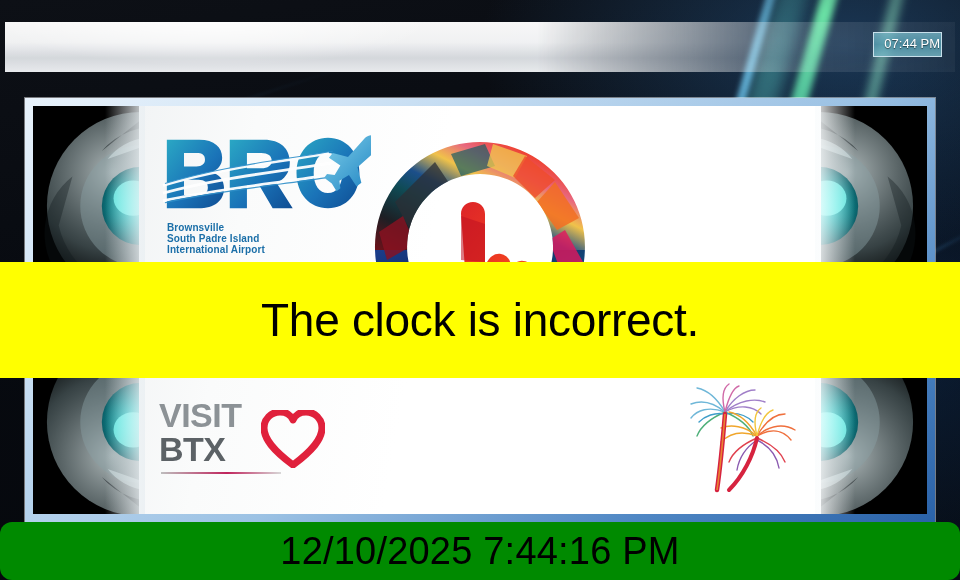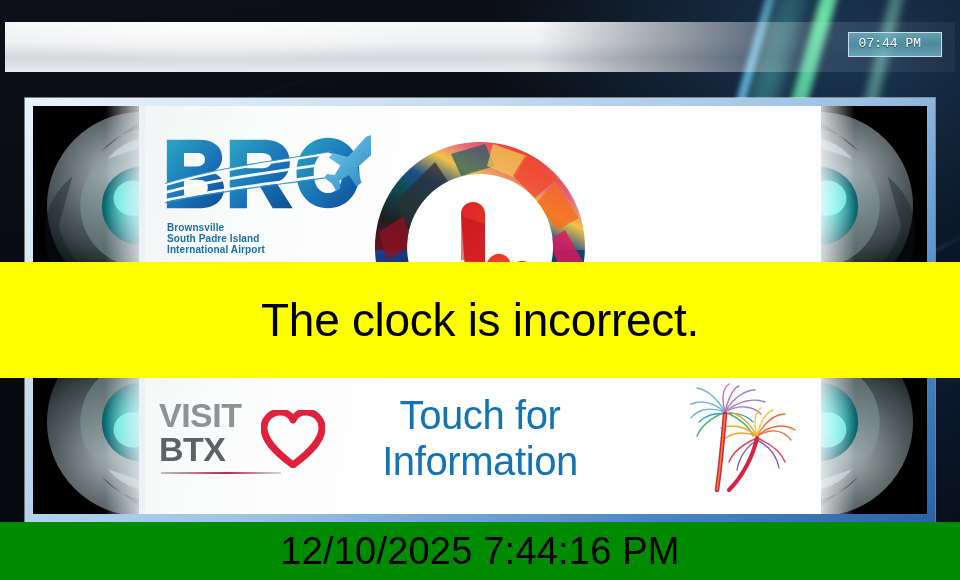--- a/index.html
+++ b/index.html
@@ -83,28 +83,27 @@
     left: 30px; top: 31px;
     font-size: 21px;
     font-weight: bold;
     color: #0b0b0b;
     letter-spacing: 0.1px;
     white-space: nowrap;
   }
   .clock-badge {
     position: absolute;
     right: 18px; top: 32px;
-    padding: 3px 20px 4px 10px;
+    padding: 3px 1px 4px 10px;
     font-size: 13px;
     color: #ffffff;
     background: linear-gradient(to bottom, rgba(118,182,198,0.80) 0%, rgba(86,160,180,0.78) 50%, rgba(120,186,200,0.80) 100%);
     border: 1px solid rgba(205,228,238,0.95);
     text-shadow: 0 1px 1px rgba(0,0,0,0.55);
     line-height: 16px;
-    font-family: Liberation Mono, monospace;
   }
 
   
   .kiosk-frame {
     position: absolute;
     left: 25px; top: 98px;
     width: 910px; height: 424px;
     padding: 8px;
     background: linear-gradient(145deg, #e8f2fb 0%, #cfe3f5 22%, #9cc2e4 55%, #4f87c4 80%, #2a62a8 100%);
     box-shadow: 0 0 0 1px rgba(255,255,255,0.45);
@@ -213,20 +212,21 @@
   
   .status-bar {
     position: absolute;
     left: 0; bottom: 0;
     width: 960px; height: 58px;
     background: #008a00;
     display: flex;
     align-items: center;
     justify-content: center;
     z-index: 50;
+    border-radius: 12px;
   }
   .status-text {
     font-size: 38px;
     color: #000000;
     letter-spacing: 0.2px;
     white-space: nowrap;
   }
 </style>
 </head>
 <body>
@@ -405,24 +405,20 @@
                      c-3-8 1-16 9-18 6-2 11 1 14 7 l-5-69 Z" fill="url(#handg)"></path>
             <polygon points="32,14 56,22 56,60 32,58" fill="#c01020" opacity=".55"></polygon>
             <polygon points="56,64 72,66 78,96 58,96" fill="#f05a20" opacity=".55"></polygon>
             <polygon points="80,72 96,76 98,104 80,102" fill="#fa8b22" opacity=".5"></polygon>
             <polygon points="100,84 116,92 112,116 98,110" fill="#c51726" opacity=".45"></polygon>
             <polygon points="18,82 38,92 34,120 16,108" fill="#d4201f" opacity=".5"></polygon>
             <polygon points="40,110 78,116 74,142 44,138" fill="#8c0f18" opacity=".35"></polygon>
           </g>
         </svg>
 
-        <div class="touch-text">
-          <div>Touch for</div>
-          <div>Information</div>
-        </div>
 
         <div class="btx-block">
           <div class="btx-word">
             <span class="faint">VISIT</span><br>
             <span>BTX</span>
           </div>
           <div class="btx-rule"></div>
           <svg class="btx-heart" viewBox="0 0 64 58">
             <path d="M32 55 C12 40 3 29 3 18 C3 9 10 2 19 2 c6 0 11 3 13 8 c2-5 7-8 13-8 c9 0 16 7 16 16 c0 11-9 22-29 37 z" fill="none" stroke="#e0213c" stroke-width="7" stroke-linejoin="round"></path>
           </svg>

